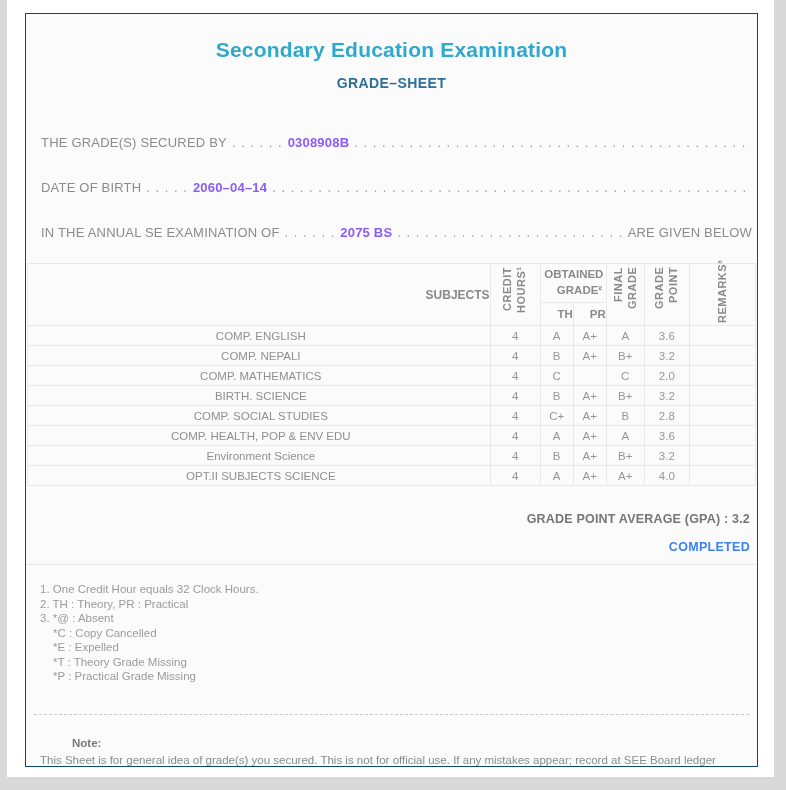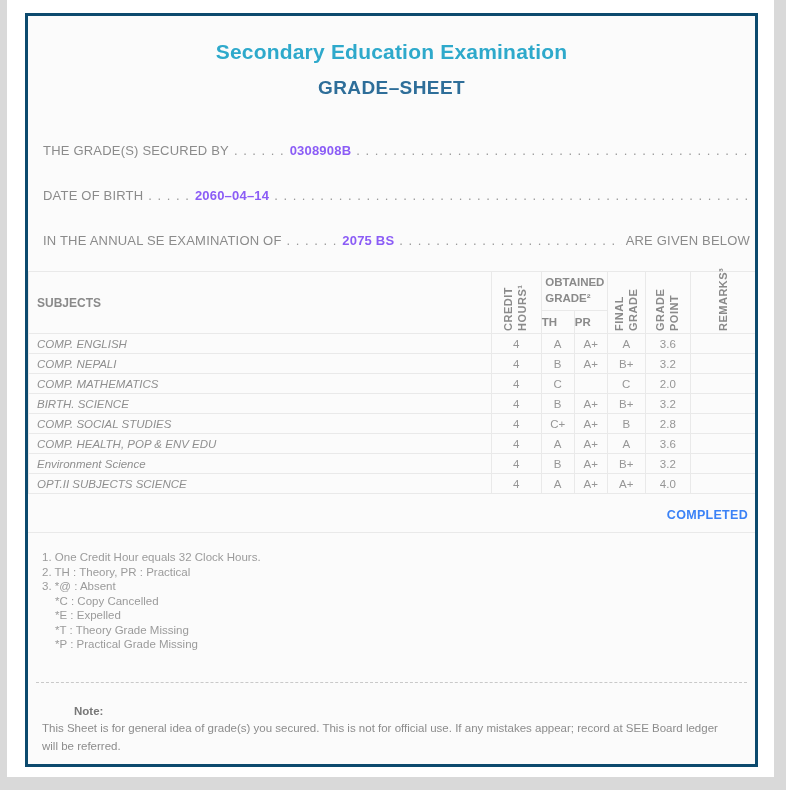--- a/index.html
+++ b/index.html
@@ -8,31 +8,31 @@
     background: #d9d9d9;
     font-family: "Liberation Sans", sans-serif;
     position: relative;
   }
   .page {
     position: absolute; left: 7px; top: 0; width: 767px; height: 777px;
     background: #ffffff;
   }
   .panel {
     position: absolute; left: 18px; top: 13px; width: 733px; height: 754px;
-    background: #fbfbfb; border: 3px solid #0c4a6e;
+    background: #fbfbfb; border: 1px solid #0c4a6e;
     overflow: hidden;
   }
   .title {
     margin-top: 24px; text-align: center;
     font-size: 21px; font-weight: bold; color: #2ea9cb;
     letter-spacing: 0.2px;
   }
   .subtitle {
     margin-top: 13px; text-align: center;
-    font-size: 19px; font-weight: bold; color: #2e6e99;
+    font-size: 14px; font-weight: bold; color: #2e6e99;
     letter-spacing: 0.4px;
   }
   .info { padding: 14px 5px 0 15px; }
   .info-line {
     display: flex; align-items: baseline; white-space: nowrap;
     margin-top: 30px; font-size: 13px; color: #8b8b8b; letter-spacing: 0.2px;
   }
   .info-line .lbl { flex: 0 0 auto; }
   .info-line .leader { flex: 0 0 auto; padding: 0 5px; letter-spacing: 1px; color: #9a9a9a; }
   .info-line .val { flex: 0 0 auto; font-weight: bold; color: #8b5cf6; }
@@ -40,37 +40,37 @@
     flex: 1 1 0; overflow: hidden; white-space: nowrap;
     padding-left: 5px; letter-spacing: 1px; color: #9a9a9a;
   }
   .info-line .suffix { flex: 0 0 auto; padding-left: 4px; }
   table.grades {
     width: 729px; margin: 23px auto 0; border-collapse: collapse;
     font-size: 11.5px; color: #969696;
   }
   table.grades th, table.grades td { border: 1px solid #e9e9e9; }
   table.grades thead th {
-    font-weight: bold; color: #8a8a8a; text-align: left; vertical-align: middle;
+    font-weight: bold; color: #8a8a8a; text-align: right; vertical-align: middle;
     background: #fbfbfb;
   }
   th.subjects-h { width: 462px; text-align: left; padding-left: 8px; font-size: 12px; }
   th.credit-h  { width: 50px; height: 62px; }
   th.obtained-h { height: 39px; font-size: 11.5px; line-height: 1.35; padding: 2px 0; }
   th.sub-h { height: 23px; width: 33px; }
   th.final-h { width: 38px; }
   th.point-h { width: 45px; }
   th.remarks-h { width: 66px; }
   .vert {
     writing-mode: vertical-rl; transform: rotate(180deg);
     margin: 0 auto; line-height: 1.25; letter-spacing: 0.5px;
     font-size: 11px; max-height: 56px; white-space: normal;
   }
   table.grades tbody td { height: 20px; padding: 2px 4px; text-align: center; }
-  table.grades tbody td.subject { text-align: left; padding-left: 8px; color: #8f8f8f; font-style: italic; }
+  table.grades tbody td.subject { text-align: center; padding-left: 8px; color: #8f8f8f; }
   .summary { padding-right: 7px; text-align: right; }
   .gpa-line { margin-top: 26px; font-size: 12.5px; font-weight: bold; color: #757575; letter-spacing: 0.2px; }
   .status-line { margin-top: 14px; margin-bottom: 10px; font-size: 12.5px; font-weight: bold; color: #3b82f6; letter-spacing: 0.3px; }
   .footnotes {
     border-top: 1px solid #e9e9e9;
     padding: 17px 0 0 14px; font-size: 11.5px; color: #9b9b9b; line-height: 14.5px;
   }
   .fn-line { white-space: pre; }
   .fn-line.ind { padding-left: 13px; }
   .dashed-sep { border-top: 1px dashed #c9c9c9; margin: 30px 8px 0; height: 0; }
@@ -204,20 +204,24 @@
           <td>A</td>
           <td>A+</td>
           <td>A+</td>
           <td>4.0</td>
           <td></td>
         </tr>
       </tbody>
     </table>
 
     <div class="summary">
+      <div class="gpa-line">
+        <span>GRADE POINT AVERAGE (GPA) :</span>
+        <span>3.2</span>
+      </div>
       <div class="status-line">COMPLETED</div>
     </div>
 
     <div class="footnotes">
       <div class="fn-line">1. One Credit Hour equals 32 Clock Hours.</div>
       <div class="fn-line">2. TH : Theory, PR : Practical</div>
       <div class="fn-line">3. *@ : Absent</div>
       <div class="fn-line ind">*C : Copy Cancelled</div>
       <div class="fn-line ind">*E : Expelled</div>
       <div class="fn-line ind">*T : Theory Grade Missing</div>

